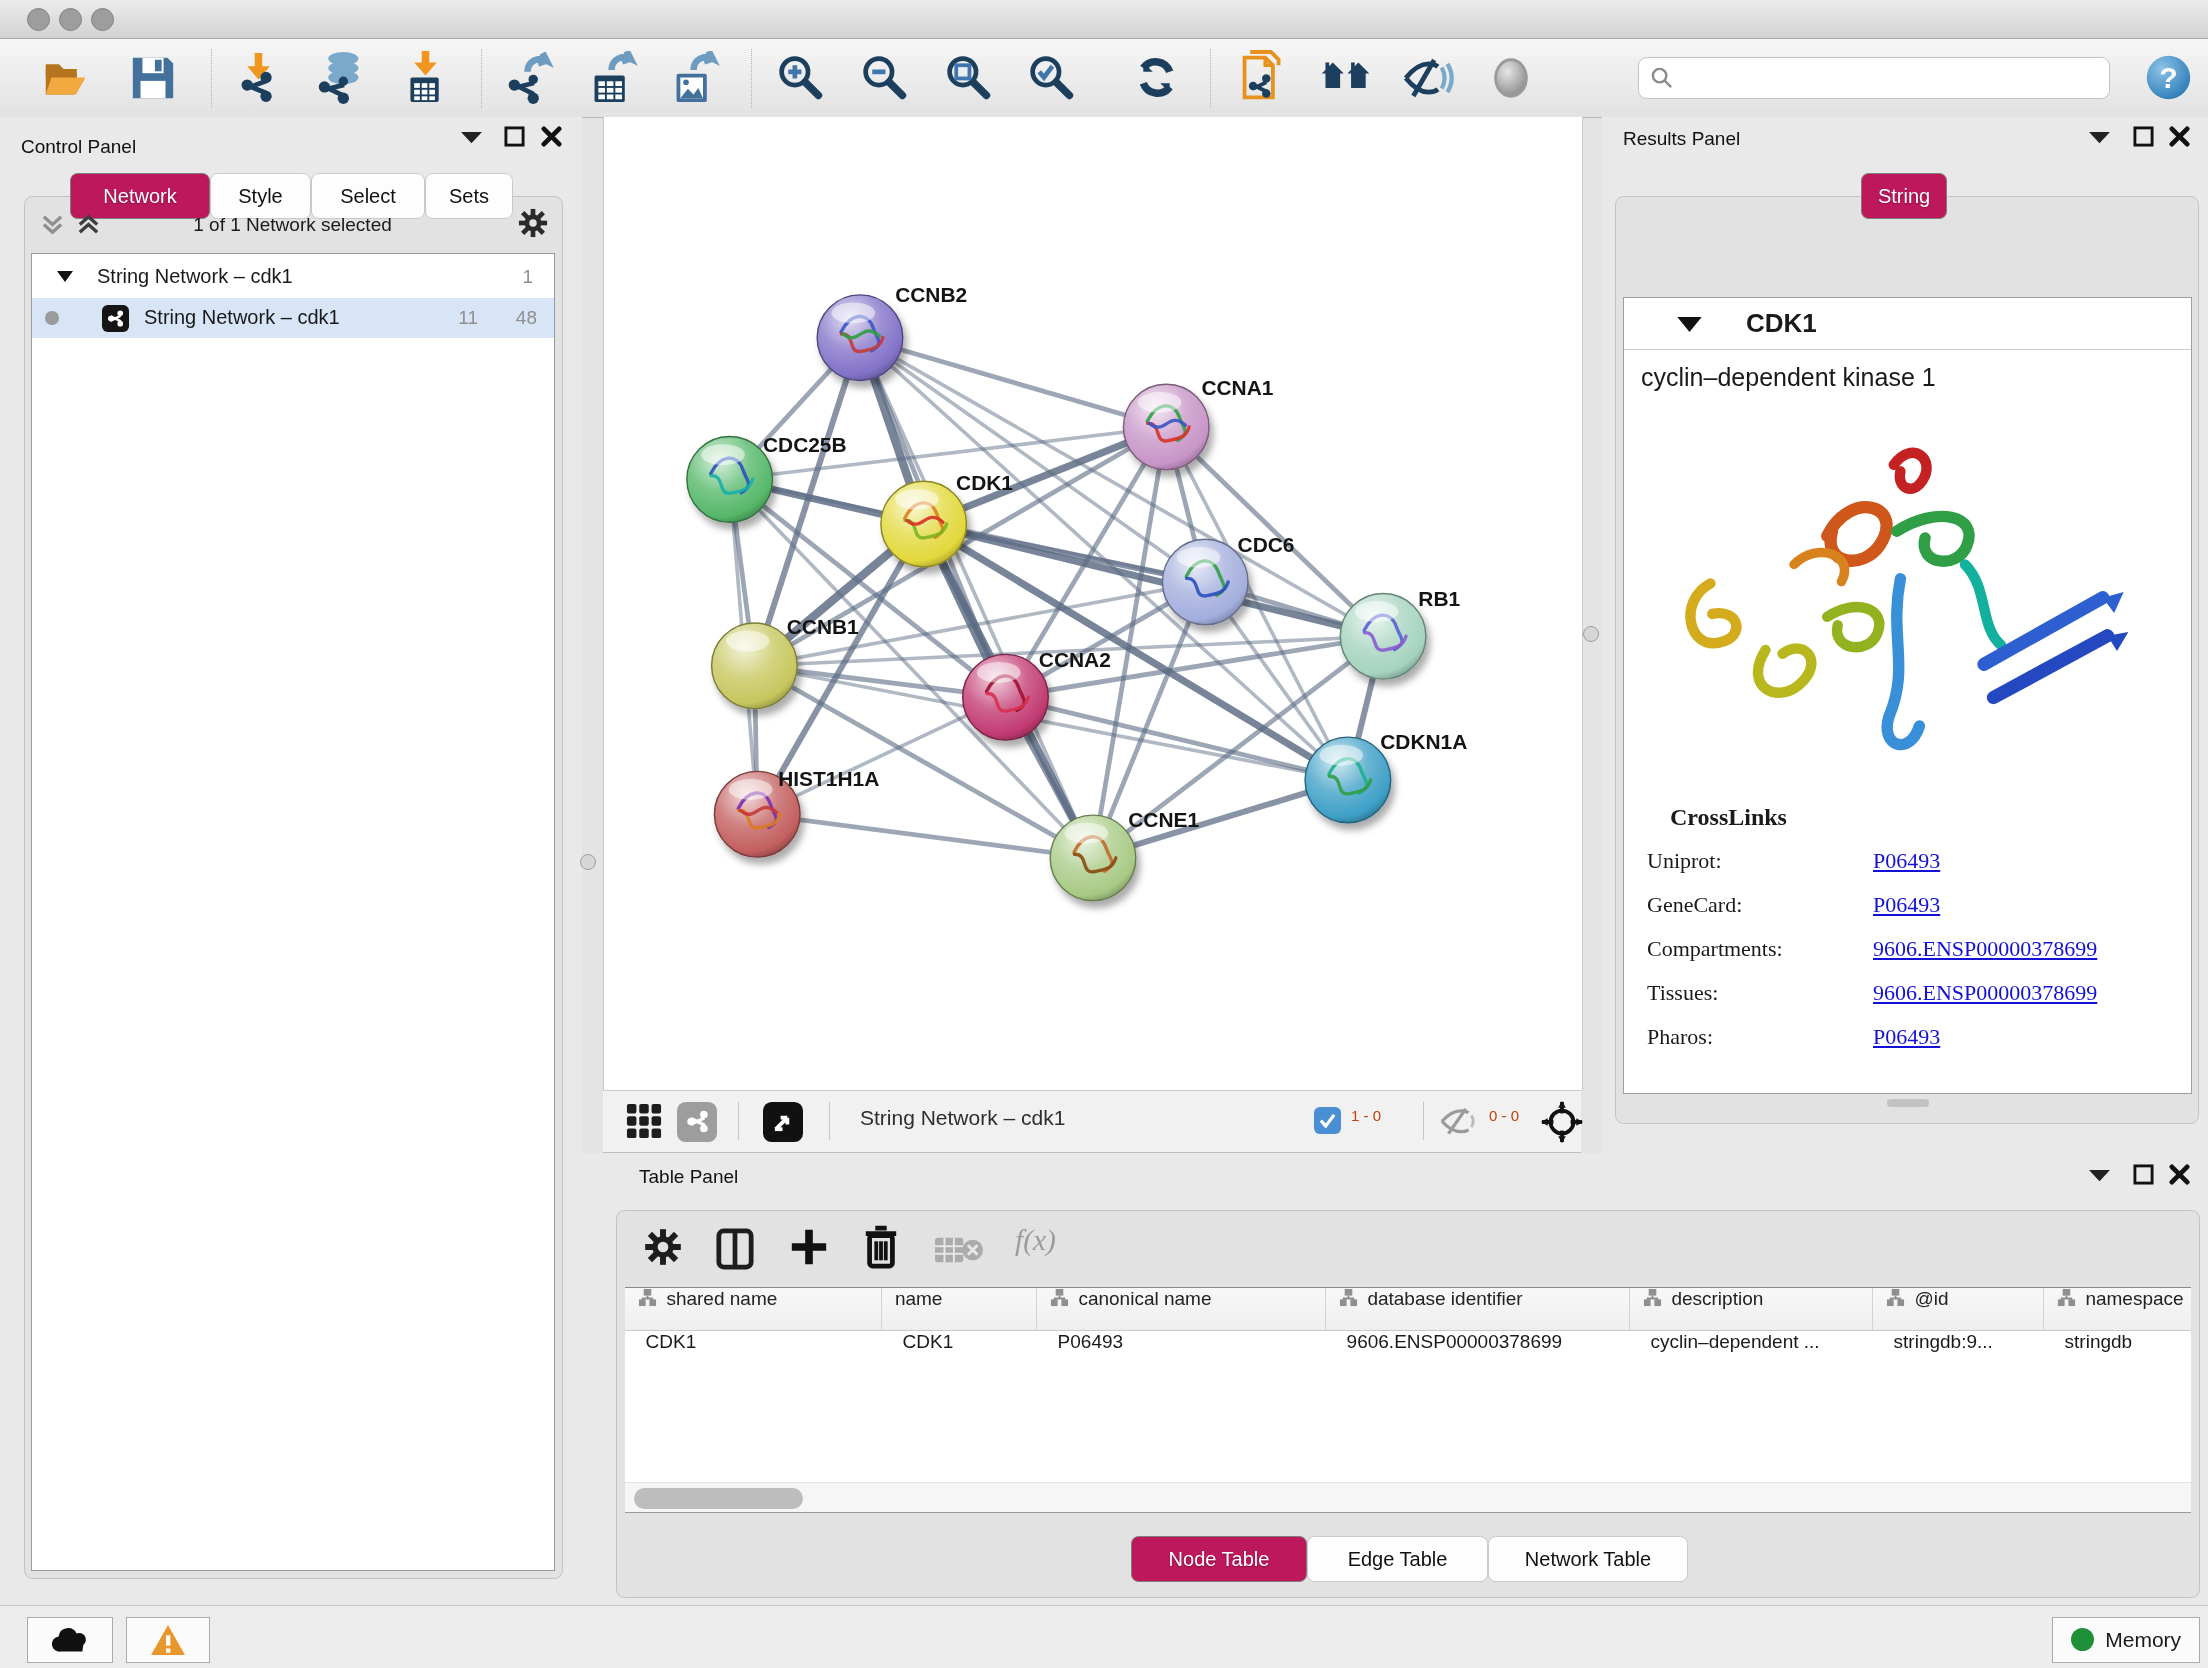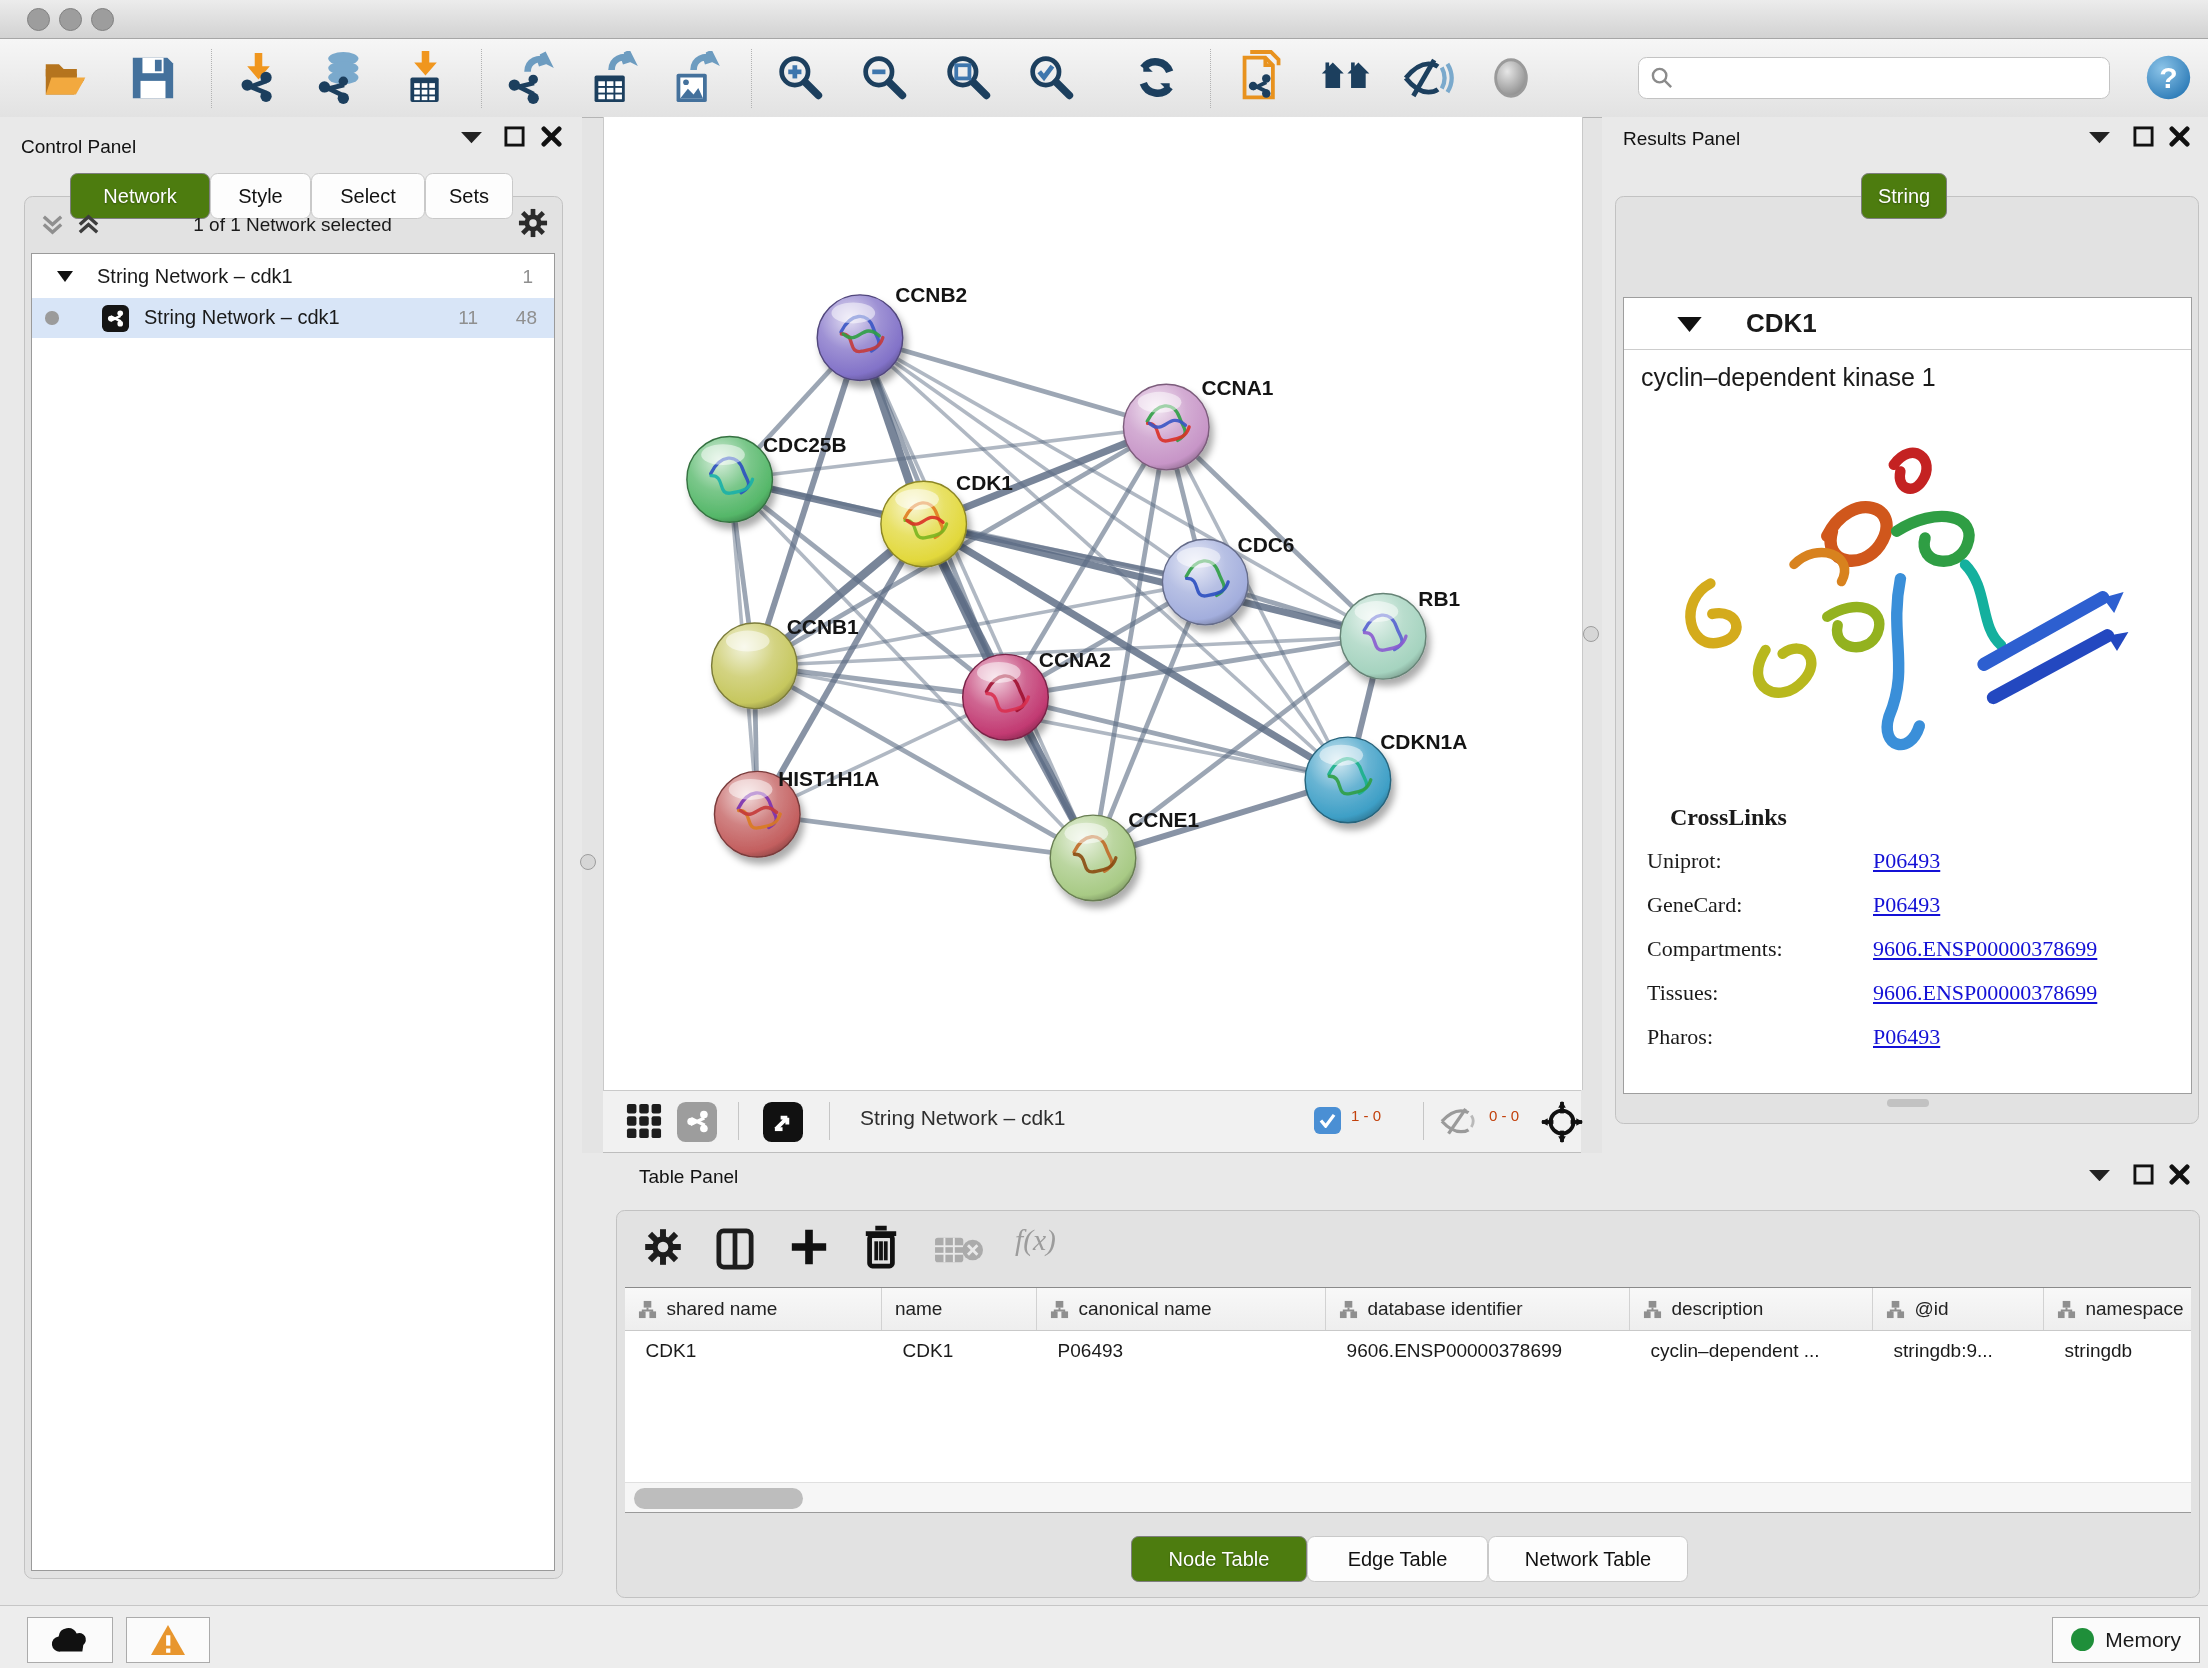--- a/index.html
+++ b/index.html
@@ -14,42 +14,42 @@
   .toolbar{left:0;top:39px;width:2208px;height:78px;background:linear-gradient(#f6f6f6,#e2e2e2);border-bottom:1px solid #b5b5b5}
   .tbi{top:12.4px;width:53px;height:53px;display:flex;align-items:center;justify-content:center;cursor:default}
   .tbsep{top:9.5px;height:59px;border-left:1.9px dotted #b2b2b2;width:0}
   .search{left:1638px;top:18px;width:472px;height:42px;background:#fff;border:1px solid #c3c3c3;border-radius:8.6px;display:flex;align-items:center;padding-left:11.4px;box-sizing:border-box}
   .search input{border:none;outline:none;font-size:19px;width:418px;background:transparent;font-family:"Liberation Sans",sans-serif}
   
   .ptitle{font-size:19px;color:#111}
   .pbtn{width:32px;height:28.5px;display:flex;align-items:center;justify-content:center}
   .graybox{background:#e2e2e2;border:1px solid #c2c2c2;border-radius:8.6px}
   .tab{height:46px;border:1px solid #c9c9c9;background:#fdfdfd;color:#111;font-size:20px;display:flex;align-items:center;justify-content:center;border-radius:7.6px;box-sizing:border-box}
-  .tab.active{background:#4d7c0f;border-color:#7e7e7e;color:#fff;text-shadow:0 1px 1.9px rgba(0,0,0,.35)}
+  .tab.active{background:#be185d;border-color:#7e7e7e;color:#fff;text-shadow:0 1px 1.9px rgba(0,0,0,.35)}
   
   .whitelist{background:#fff;border:1px solid #9a9a9a}
   .trirt{width:0;height:0;border-left:8.6px solid transparent;border-right:8.6px solid transparent;border-top:11.4px solid #111}
   .rowsel{background:#d8e5f7}
   .cnt{color:#8f8f8f;font-size:19px}
   .appicon{width:27px;height:27px;background:#151515;border-radius:5.7px;display:flex;align-items:center;justify-content:center}
   
   .netcanvas{left:603px;top:117px;width:978px;height:973px;background:#fff;border-right:1px solid #c9c9c9;border-left:1px solid #c9c9c9}
   .nettb{left:603px;top:1090px;width:978px;height:61px;background:#f1f1f1;border-top:1px solid #cacaca;border-bottom:1px solid #bdbdbd}
   .vsep{height:38px;border-left:1px solid #c6c6c6;top:11.4px}
   .graytxt{color:#c2410c;font-size:15px}
   .handle{width:14.3px;height:14.3px;border-radius:50%;background:#d6d6d6;border:1px solid #9d9d9d}
   
   .resbody{font-size:25px}
   .btn{background:linear-gradient(#ffffff,#f2f2f2);border:1px solid #c3c3c3;border-radius:9.5px;font-size:20px;display:flex;align-items:center;justify-content:center}
   .xheading{font-family:Liberation Serif, serif;font-weight:bold;font-size:24px}
   .xrow{font-family:"Liberation Serif",serif;font-size:22px;height:44px;position:relative}
   .xlabel{position:absolute;left:23px}
   .xlink{position:absolute;left:249px;color:#1411d6;text-decoration:underline;cursor:pointer}
   
-  .th,.td{box-sizing:border-box;display:flex;align-items:center;overflow:hidden;white-space:nowrap;flex:none}
+  .th,.td{box-sizing:border-box;display:flex;align-items:flex-start;overflow:hidden;white-space:nowrap;flex:none}
   .th{border-right:1px solid #d2d2d2;font-size:19px;color:#222;padding-left:13.3px;gap:9.5px}
   .td{font-size:19px;padding-left:21px}
   .fx{font-family:"Liberation Serif",serif;font-style:italic;font-size:29.5px;color:#9c9c9c}
   .scrtrack{background:#f6f6f6;border-top:1px solid #e0e0e0}
   .scrthumb{background:#bdbdbd;border-radius:11.4px}
   
   .statusbar{left:0;top:1605px;width:2208px;height:63px;background:#ededed;border-top:1px solid #c6c6c6}
   .sbtn{background:#fbfbfb;border:1.9px solid #ababab;display:flex;align-items:center;justify-content:center}
 </style>
 </head>

